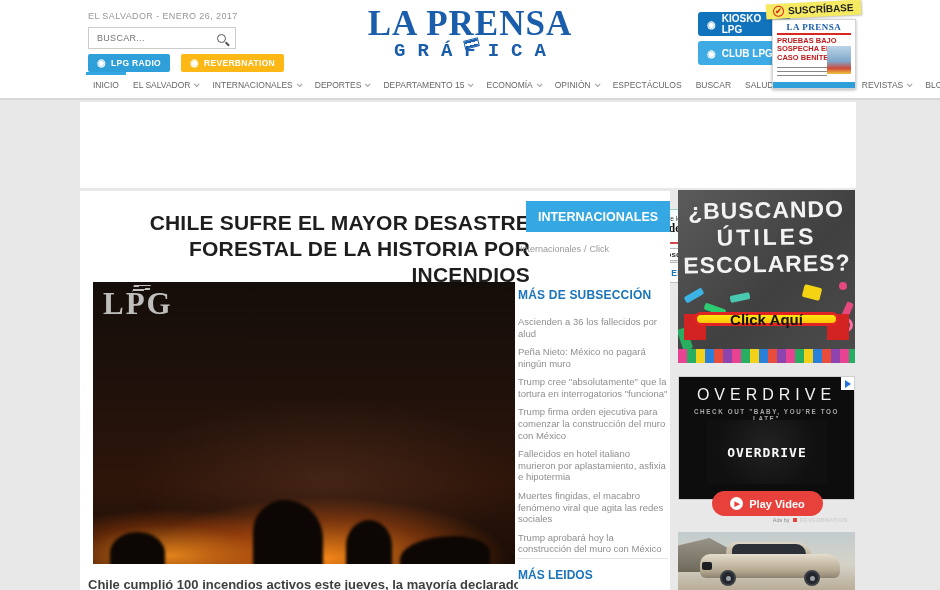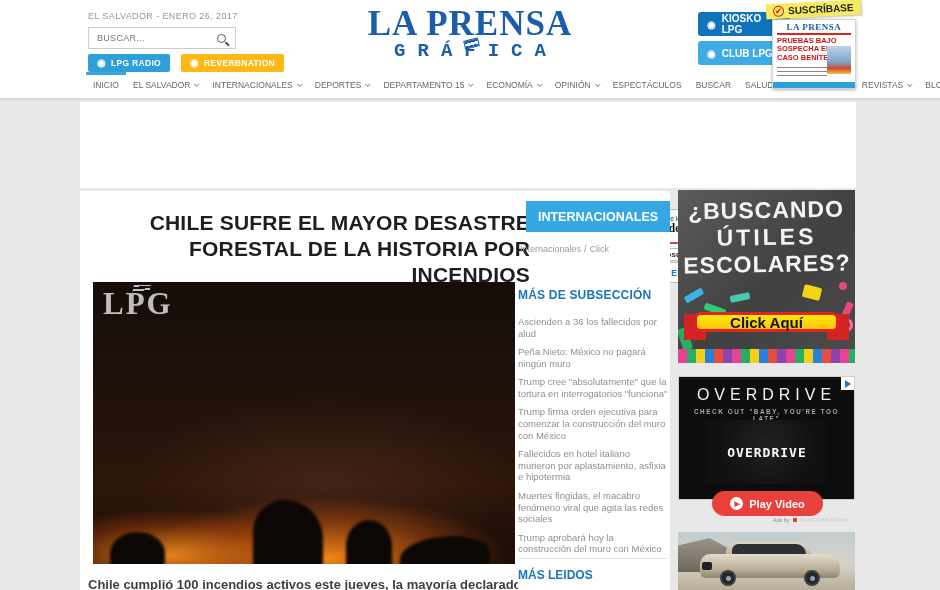--- a/index.html
+++ b/index.html
@@ -109,21 +109,21 @@
   .body-preview { position:absolute; left:88px; top:577px; width:430px; font-size:13px; color:#3f3f3f; font-weight:bold; white-space:nowrap; overflow:hidden; }
 
   
   .ad-school { position:absolute; left:678px; top:190px; width:177px; height:173px; overflow:hidden; cursor:pointer;
     background:linear-gradient(135deg,#5b5b5b,#404040 55%,#4c4c4c); }
   .chalk { position:relative; z-index:2; text-align:center; color:#f3f3f3; font-weight:bold; margin-top:7px; transform:rotate(-1deg); }
   .chalk-l1 { font-size:23px; letter-spacing:1px; }
   .chalk-l2 { font-size:23px; letter-spacing:3px; }
   .chalk-l3 { font-size:23px; letter-spacing:1px; }
   .supply { position:absolute; border-radius:2px; z-index:1; }
-  .click-btn { position:absolute; left:16px; top:122px; width:145px; height:20px; z-index:3; background:linear-gradient(#ffe90a,#fec40b); border:3px solid #e02424; border-radius:7px; display:flex; align-items:center; justify-content:center; font-size:15px; font-weight:bold; color:#111; }
+  .click-btn { position:absolute; left:16px; top:122px; width:145px; height:14px; z-index:3; background:linear-gradient(#ffe90a,#fec40b); border:3px solid #e02424; border-radius:7px; display:flex; align-items:center; justify-content:center; font-size:15px; font-weight:bold; color:#111; }
   .ribbon { position:absolute; top:124px; width:22px; height:26px; background:#d32222; z-index:2; }
   .pencil-row { position:absolute; left:0; bottom:0; width:100%; height:14px; z-index:2;
     background:repeating-linear-gradient(90deg,#e84393 0 9px,#27ae60 9px 18px,#f3d11a 18px 27px,#2980d9 27px 36px,#e74c3c 36px 45px,#8e44ad 45px 54px); }
 
   .ad-ovd { position:absolute; left:678px; top:376px; width:177px; height:124px; background:#0d0d0d; border:1px solid #cfcfcf; cursor:pointer; }
   .ovd-title { margin-top:9px; text-align:center; color:#f2f2f2; font-size:16px; letter-spacing:5px; }
   .ovd-sub { margin-top:4px; text-align:center; color:#a9a9a9; font-size:6.3px; letter-spacing:1.6px; font-weight:bold; }
   .ovd-thumb { position:absolute; left:28px; top:43px; width:120px; height:64px; background:radial-gradient(circle at 50% 40%, #222 0%, #101010 70%); display:flex; align-items:center; justify-content:center; }
   .ovd-logo { color:#fafafa; font-size:13px; font-weight:bold; letter-spacing:1px; font-family:"DejaVu Sans Mono",monospace; }
   .ovd-btn { position:absolute; left:33px; top:114px; width:111px; height:25px; background:#e8413c; border-radius:13px; display:flex; align-items:center; justify-content:center; gap:6px; color:#fff; font-weight:bold; font-size:11px; }

